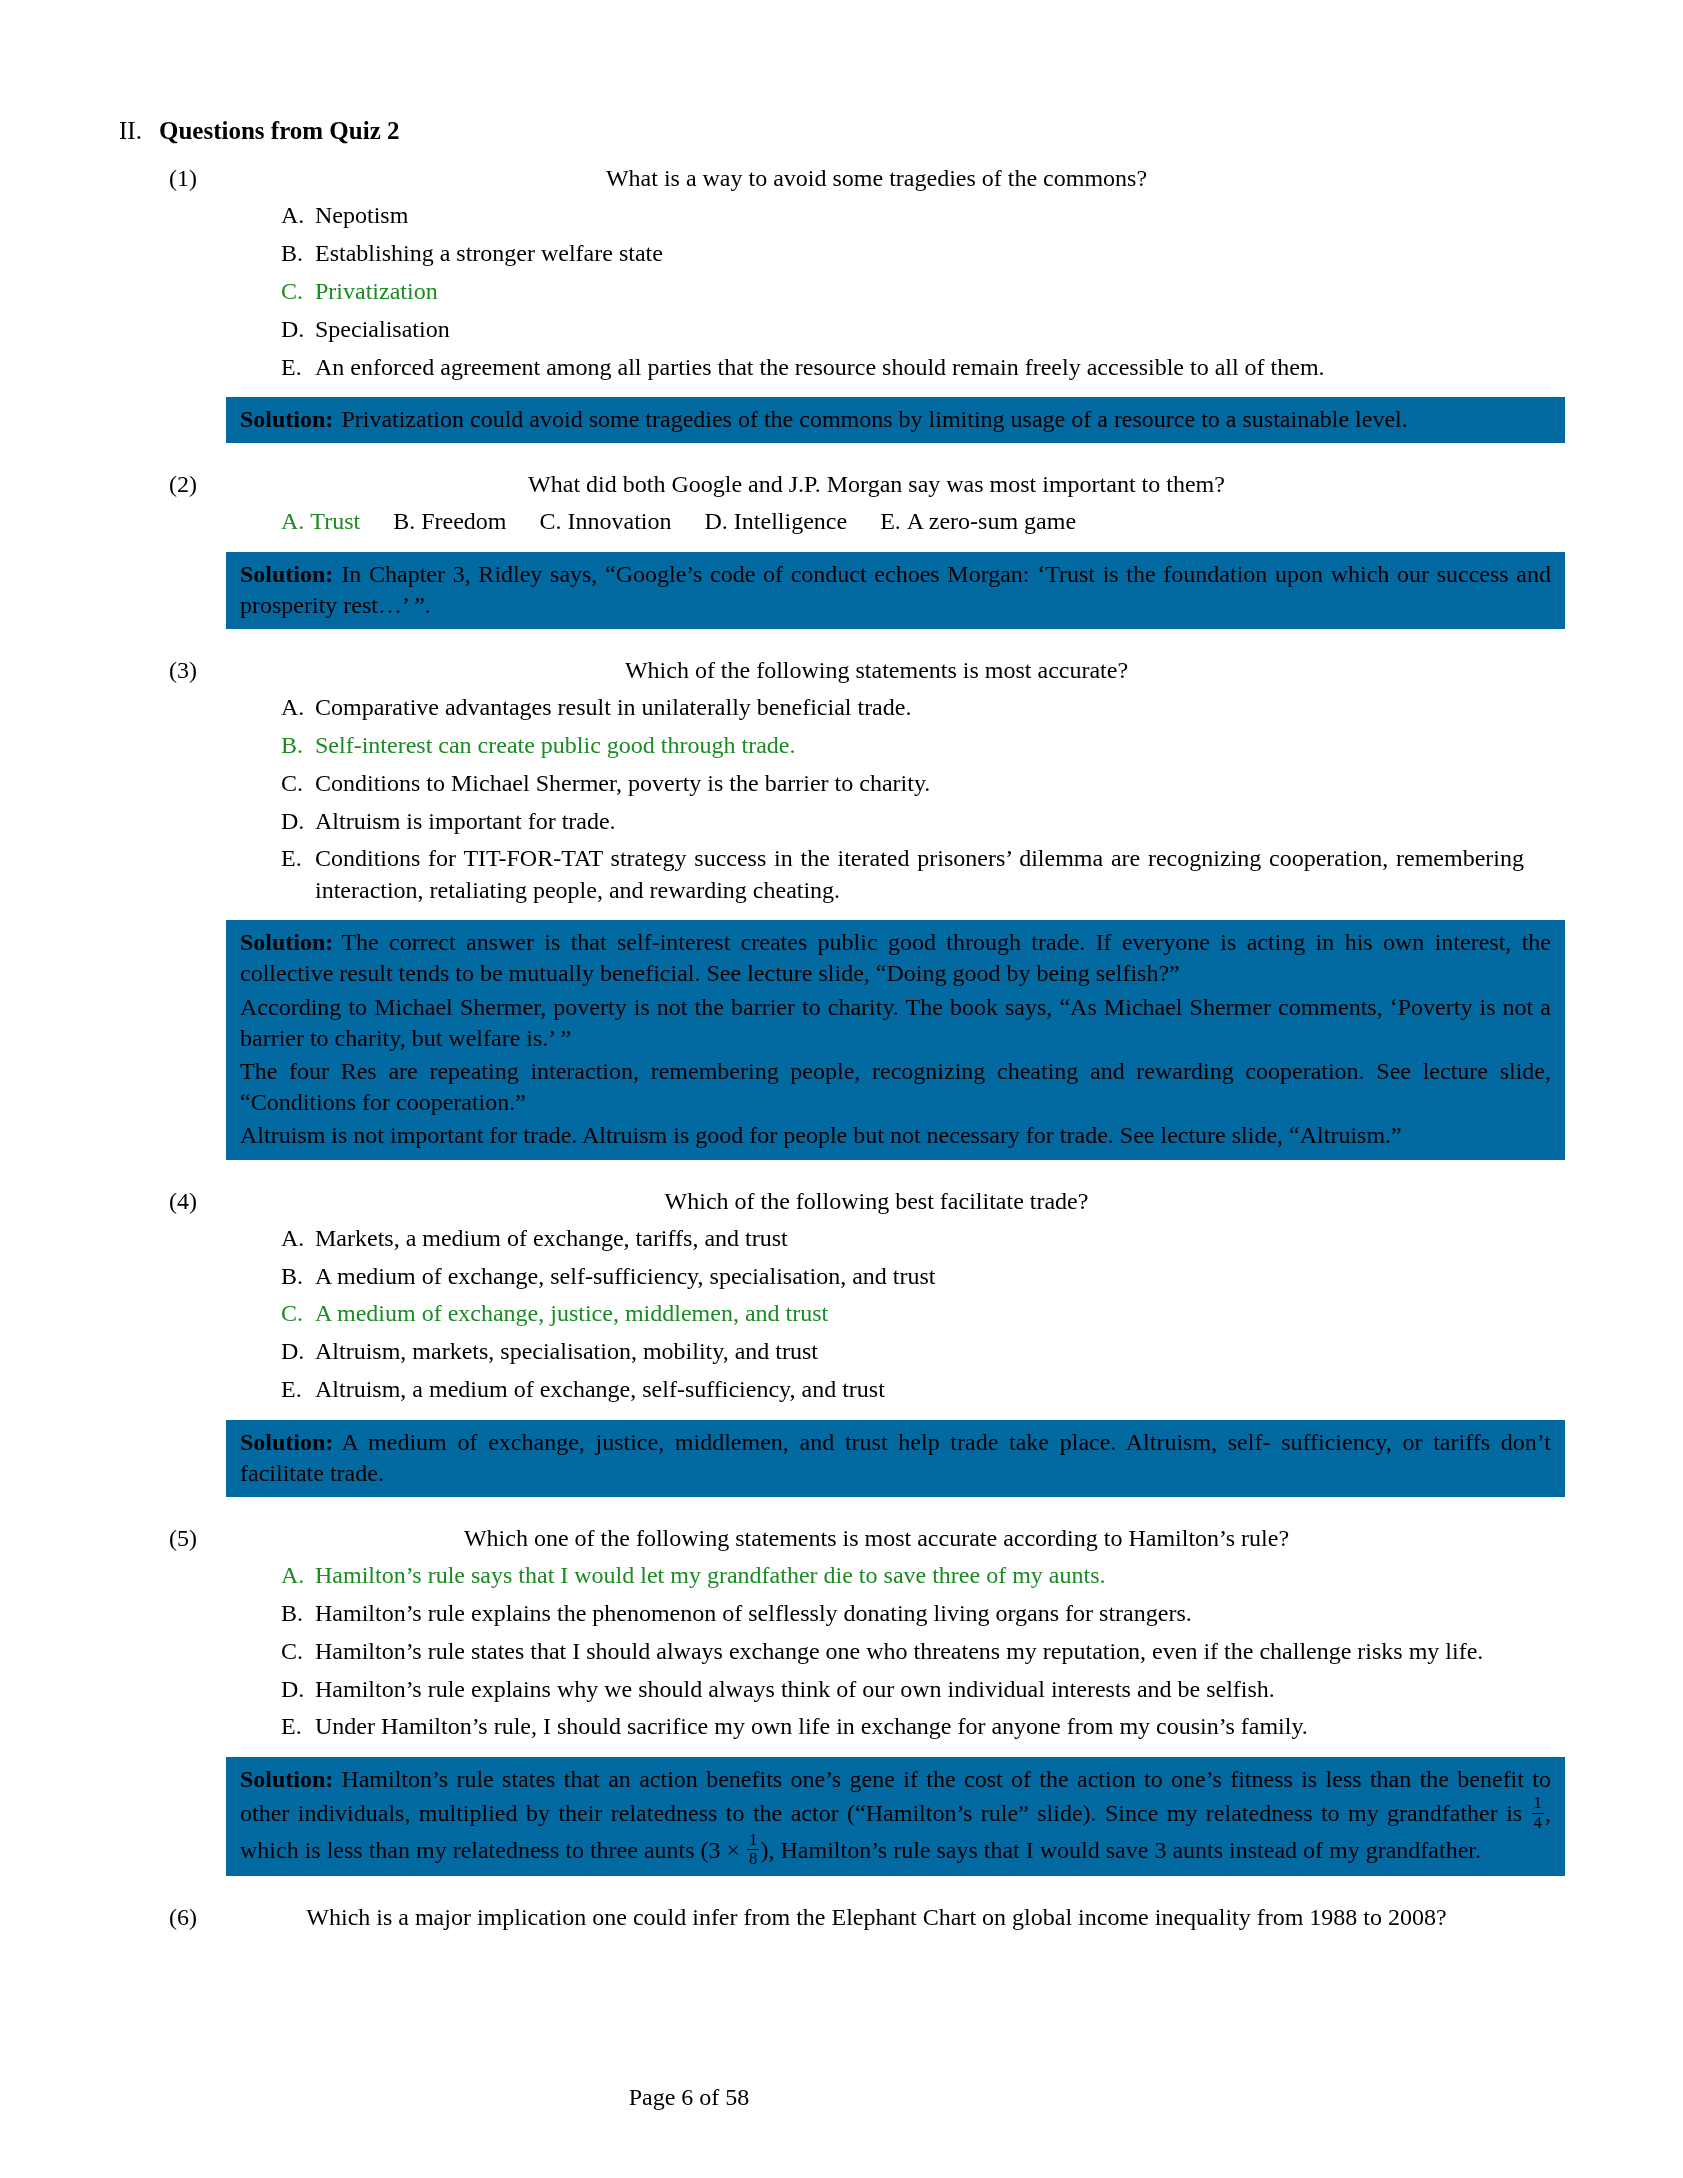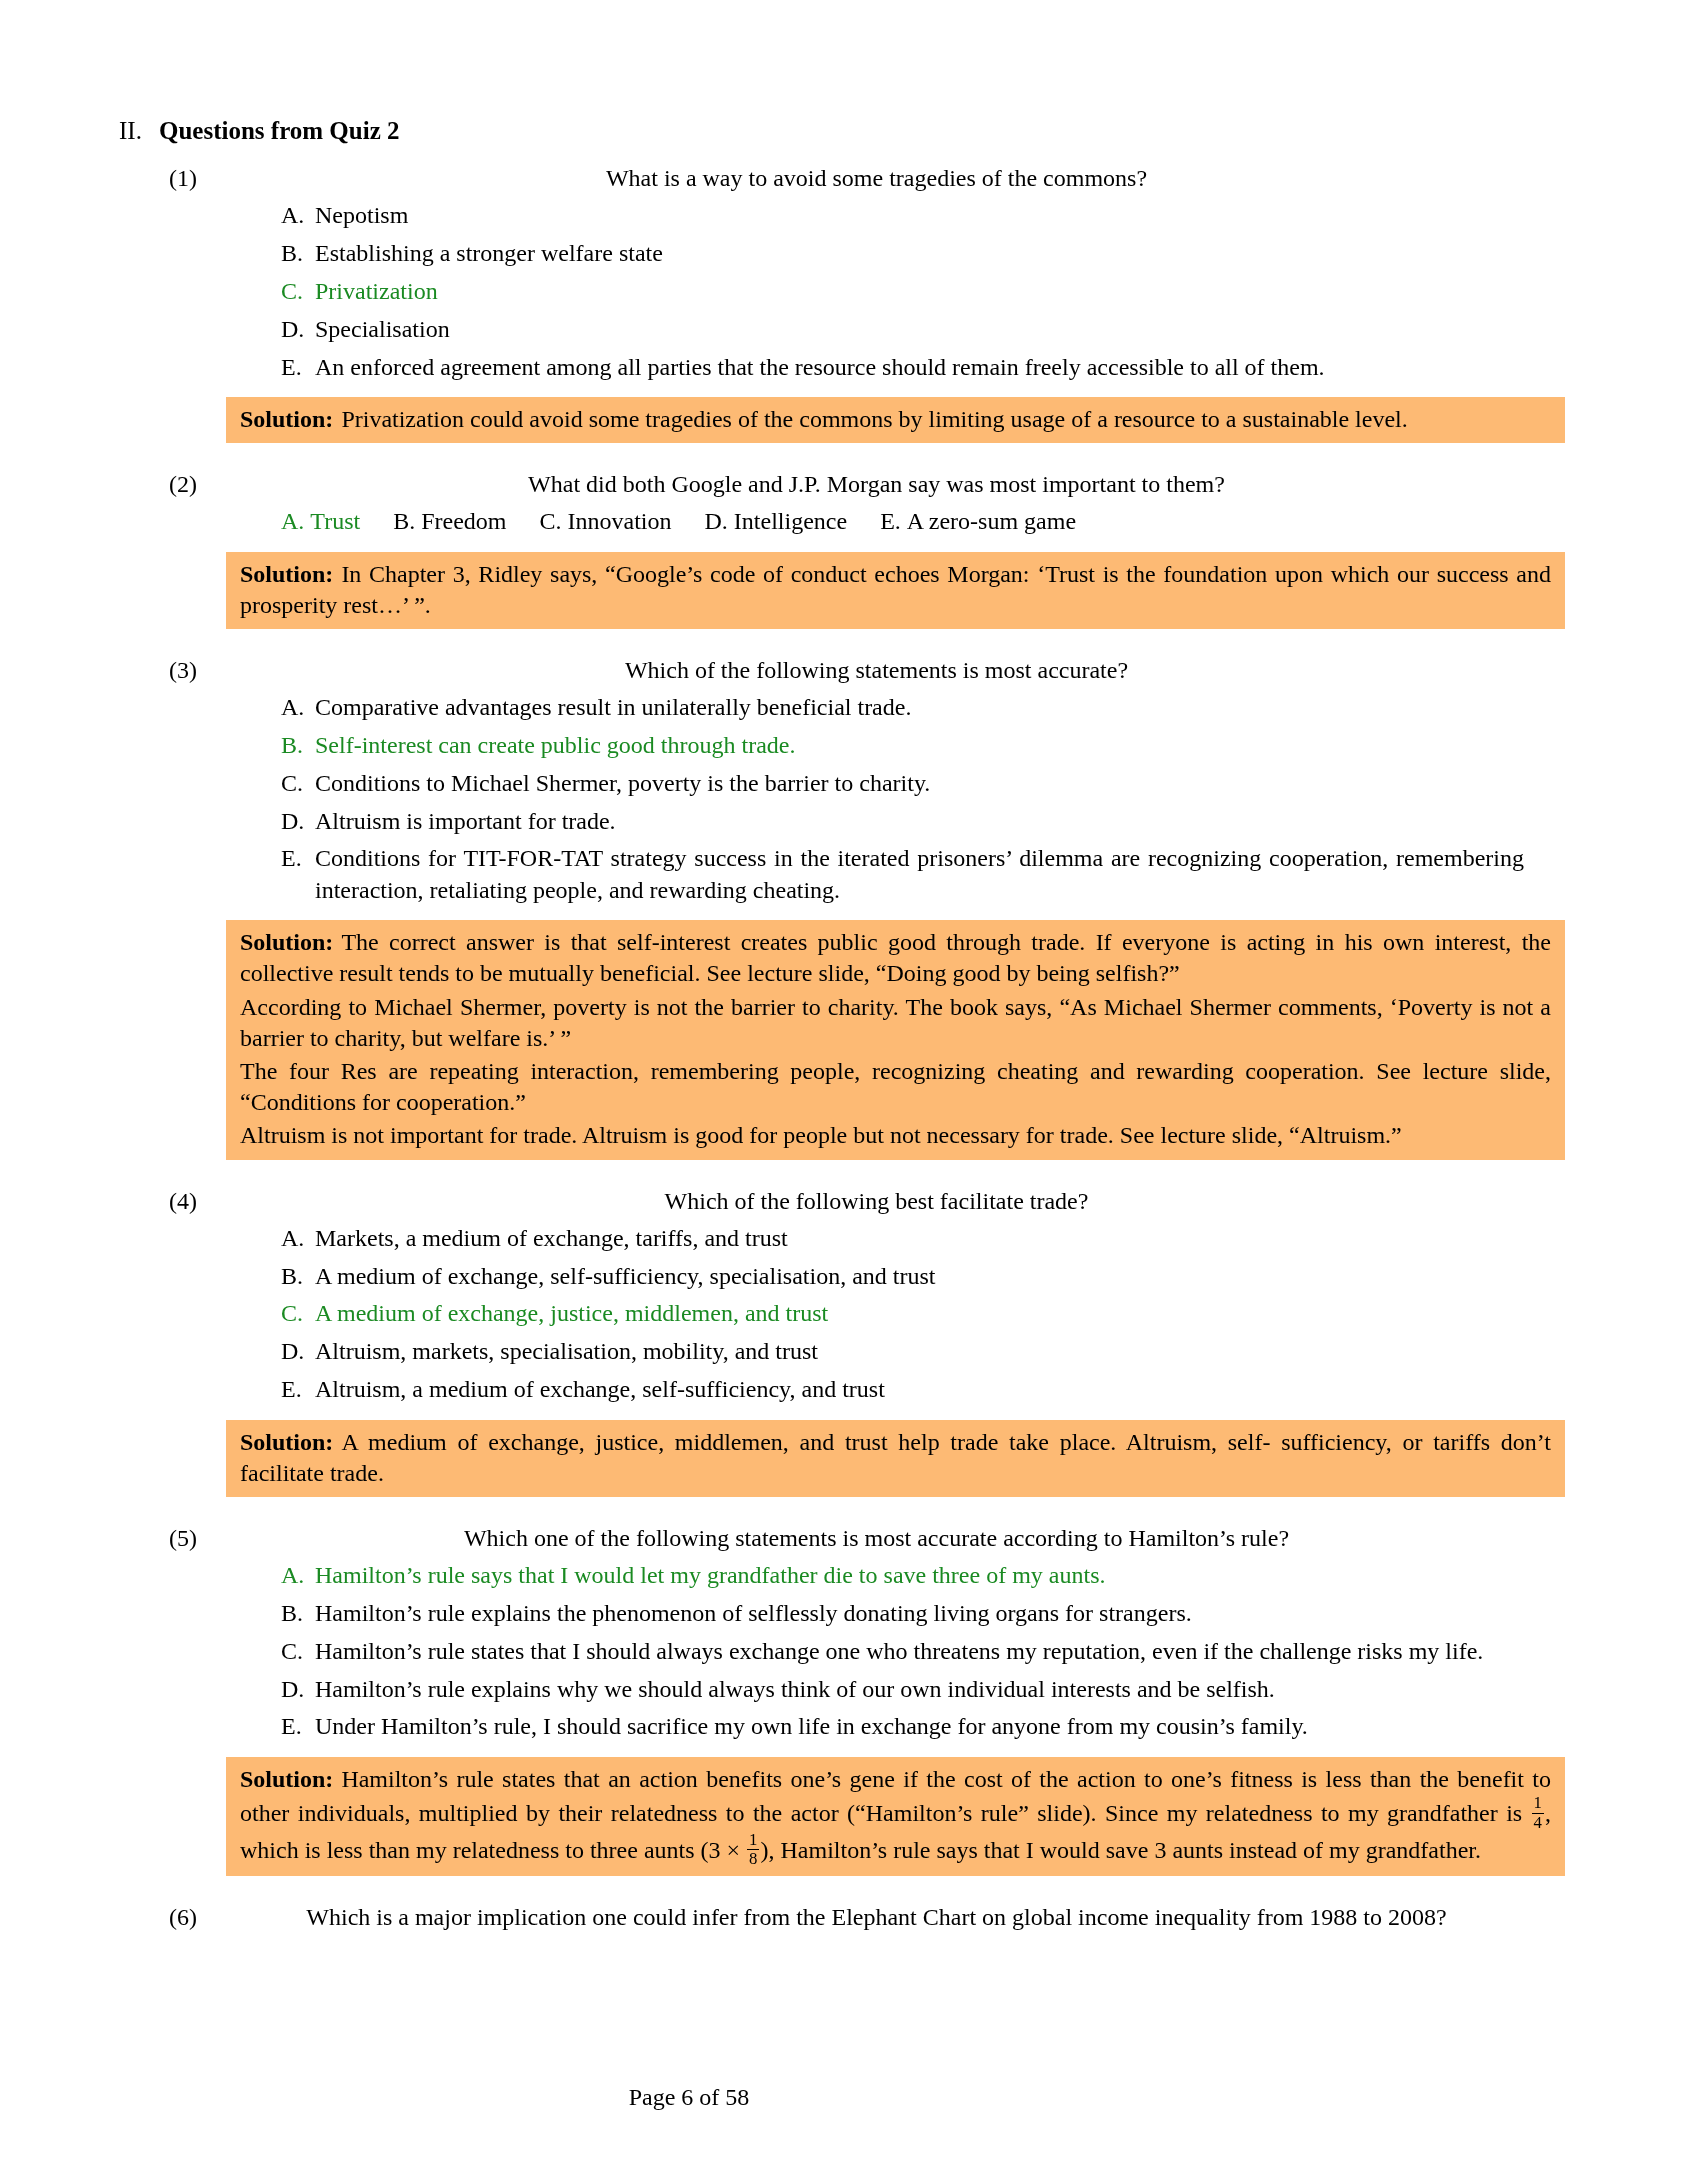--- a/index.html
+++ b/index.html
@@ -85,21 +85,21 @@
     font-size: 24px;
     margin: 6px 0 0 0;
     line-height: 1.3;
     white-space: nowrap;
   }
   .options-inline .inline-opt { margin-right: 33px; }
   .options-inline .inline-opt:last-child { margin-right: 16px; }
 
   
   .solution {
-    background: #fdba74;
+    background: #0369a1;
     margin: 14px 0 26px 57px;
     padding: 7px 14px 8px 14px;
     width: 1339px;
     box-sizing: border-box;
     font-size: 24px;
     line-height: 1.30;
     text-align: justify;
   }
   .solution p {
     margin: 0 0 2px 0;

